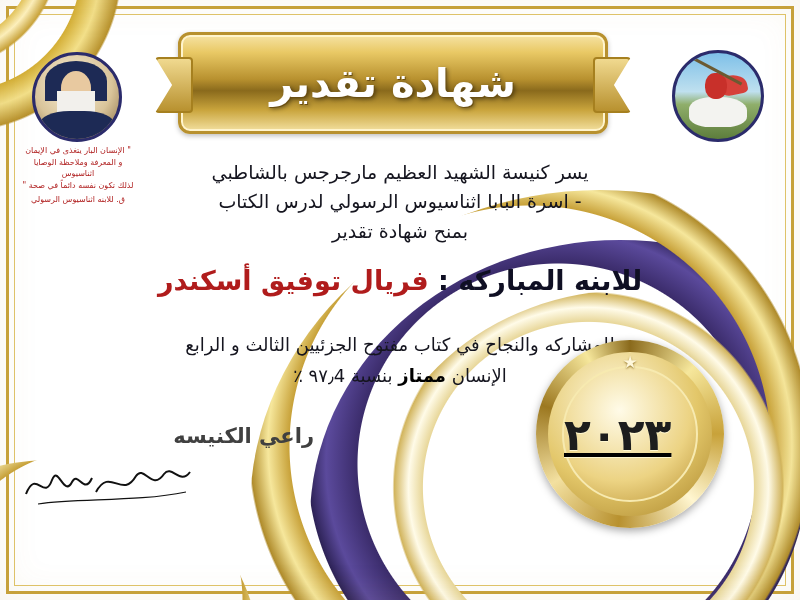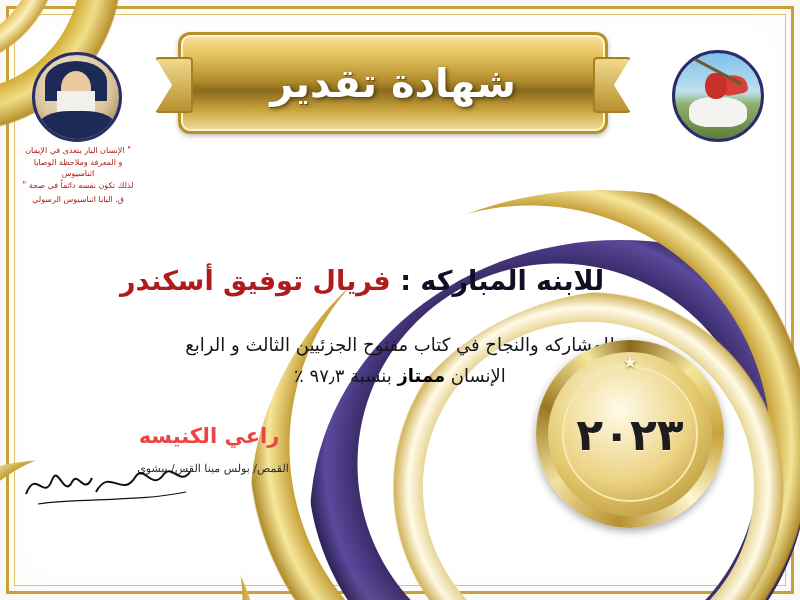--- a/index.html
+++ b/index.html
@@ -271,21 +271,21 @@
     font-size: 19px;
     line-height: 1.55;
     color: #15151f;
   }
 
   .honoree-line {
     position: absolute;
     left: 120px;
     top: 265px;
     width: 560px;
-    text-align: left;
+    text-align: center;
     direction: rtl;
     font-size: 27px;
     font-weight: bold;
     color: #0f0f23;
   }
   .honoree-name {
     color: #b01c1c;
     font-weight: bold;
   }
 
@@ -304,25 +304,25 @@
     color: #000000;
     font-weight: bold;
   }
 
   
   .sign-title {
     position: absolute;
     left: 104px;
     top: 424px;
     width: 210px;
-    text-align: center;
+    text-align: right;
     direction: rtl;
     font-size: 21px;
     font-weight: bold;
-    color: #ef4444;
+    color: #404040;
   }
   .sign-sub {
     position: absolute;
     left: 118px;
     top: 462px;
     width: 190px;
     text-align: center;
     direction: rtl;
     font-size: 11px;
     color: #2a2a2a;
@@ -358,21 +358,22 @@
     background: radial-gradient(circle at 40% 30%, #fff8dd, #e3c76a 55%, #a9842a 100%);
   }
   .seal .ring-core {
     position: absolute;
     inset: 26px;
     border-radius: 50%;
     background: radial-gradient(circle at 42% 32%, #fffbe8, #ecd383 60%, #bb9435 100%);
     border: 2px solid #f7eab0;
     display: flex;
     align-items: center;
-    justify-content: center;
+    justify-content: flex-start;
+    text-decoration: underline;
   }
   .seal .year {
     direction: rtl;
     font-size: 44px;
     font-weight: bold;
     color: #1d1d1d;
     font-family: "DejaVu Sans", sans-serif;
     text-shadow: 0 1px 0 #fff7cf;
   }
   .seal .star {
@@ -416,47 +417,51 @@
   <div class="saint-left">
     <div class="hood"></div>
     <div class="face"></div>
     <div class="beard"></div>
     <div class="robe"></div>
   </div>
   <div class="saint-left-caption">
     <div>" الإنسان البار يتغذى في الإيمان</div>
     <div>و المعرفة وملاحظة الوصايا اثناسيوس</div>
     <div>لذلك تكون نفسه دائماً في صحة "</div>
-    <div class="name">ق. البابا اثناسيوس الرسولي</div>
+    <div class="name">ق. للابنه اثناسيوس الرسولي</div>
   </div>
 
   <div class="saint-right">
     <div class="horse"></div>
     <div class="cape"></div>
     <div class="rider"></div>
     <div class="lance"></div>
   </div>
 
+  <div class="body-block">
+    <div class="body-line">يسر كنيسة الشهيد العظيم مارجرجس بالشاطبي</div>
+    <div class="body-line">- اسرة البابا اثناسيوس الرسولي لدرس الكتاب</div>
+    <div class="body-line">بمنح شهادة تقدير</div>
+  </div>
 
   <div class="honoree-line">
     <span>للابنه المباركه :</span>
     <span class="honoree-name">فريال توفيق أسكندر</span>
   </div>
 
   <div class="reason-block">
     <div>للمشاركه والنجاح في كتاب مفتوح الجزئيين الثالث و الرابع</div>
     <div>
       <span>الإنسان</span>
       <span class="grade-word">ممتاز</span>
-      <span>بنسبة ٩٧٫٣ ٪</span>
+      <span>بنسبة ٩٧٫4 ٪</span>
     </div>
   </div>
 
   <div class="sign-title">راعي الكنيسه</div>
-  <div class="sign-sub">القمص/ بولس مينا    القس/ بيشوي</div>
   <svg class="sign-scribble" viewBox="0 0 180 60">
     <path d="M8,42 C18,16 26,50 34,28 C40,12 46,46 54,30 C60,18 66,44 74,26" fill="none" stroke="#111" stroke-width="2"></path>
     <path d="M78,40 C92,14 104,48 118,24 C126,12 134,40 146,22 C154,12 162,34 172,20" fill="none" stroke="#111" stroke-width="2"></path>
     <path d="M20,52 C60,46 120,50 168,40" fill="none" stroke="#111" stroke-width="1.2"></path>
   </svg>
 
   <div class="seal">
     <div class="ring-outer"></div>
     <div class="ring-mid"></div>
     <div class="ring-core">

